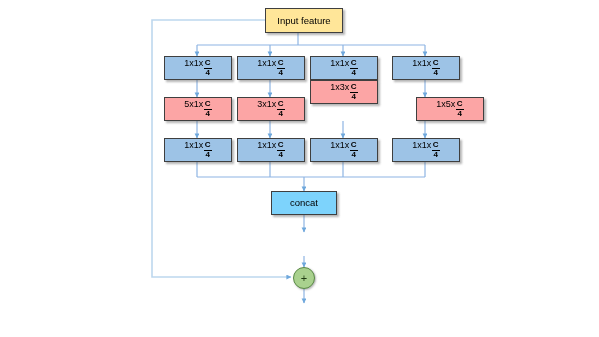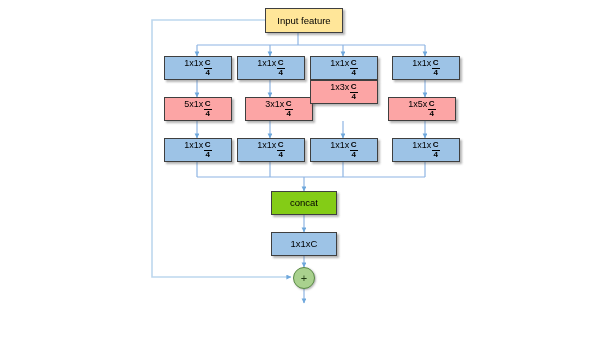--- a/index.html
+++ b/index.html
@@ -33,21 +33,21 @@
     border: 1px solid #3f3f3f;
     box-shadow: 2px 2px 2px rgba(90,90,90,0.45);
     color: #000000;
     font-size: 9px;
     line-height: 1;
     white-space: nowrap;
     z-index: 2;
   }
   .node.blue   { background: #9dc3e6; }
   .node.orange { background: #fca5a5; }
-  .node.green  { background: #84cc16; }
+  .node.green  { background: #7dd3fc; }
   .node.yellow { background: #ffe699; }
 
   .node.label-plain { font-size: 9.5px; }
 
   .plus {
     position: absolute;
     box-sizing: border-box;
     width: 22px;
     height: 22px;
     border-radius: 50%;
@@ -183,39 +183,39 @@
 
   <div class="node orange" style="left:164px; top:97px; width:68px; height:24px;">
     <span class="conv">
       <span class="pre">5x1x</span>
       <span class="frac">
         <span class="num">C</span>
         <span class="den">4</span>
       </span>
     </span>
   </div>
-  <div class="node orange" style="left:237px; top:97px; width:68px; height:24px;margin-left:8px;">
+  <div class="node orange" style="left:237px; top:97px; width:68px; height:24px;">
     <span class="conv">
       <span class="pre">3x1x</span>
       <span class="frac">
         <span class="num">C</span>
         <span class="den">4</span>
       </span>
     </span>
   </div>
   <div class="node orange" style="left:310px; top:80px; width:68px; height:24px;">
     <span class="conv">
       <span class="pre">1x3x</span>
       <span class="frac">
         <span class="num">C</span>
         <span class="den">4</span>
       </span>
     </span>
   </div>
-  <div class="node orange" style="left:388px; top:97px; width:68px; height:24px;">
+  <div class="node orange" style="left:416px; top:97px; width:68px; height:24px;">
     <span class="conv">
       <span class="pre">1x5x</span>
       <span class="frac">
         <span class="num">C</span>
         <span class="den">4</span>
       </span>
     </span>
   </div>
 
   <div class="node blue" style="left:164px; top:138px; width:68px; height:24px;">
@@ -252,22 +252,19 @@
         <span class="num">C</span>
         <span class="den">4</span>
       </span>
     </span>
   </div>
 
   <div class="node green label-plain" style="left:271px; top:191px; width:66px; height:24px;">
     <span>concat</span>
   </div>
 
-  <div class="node blue label-plain" style="left:271px; top:232px; width:66px; height:24px;">
-    <span>1x1xC</span>
-  </div>
 
   <div class="plus" style="left:293px; top:267px;">
     <span>+</span>
   </div>
 
 
 </div>
 
 </body></html>

